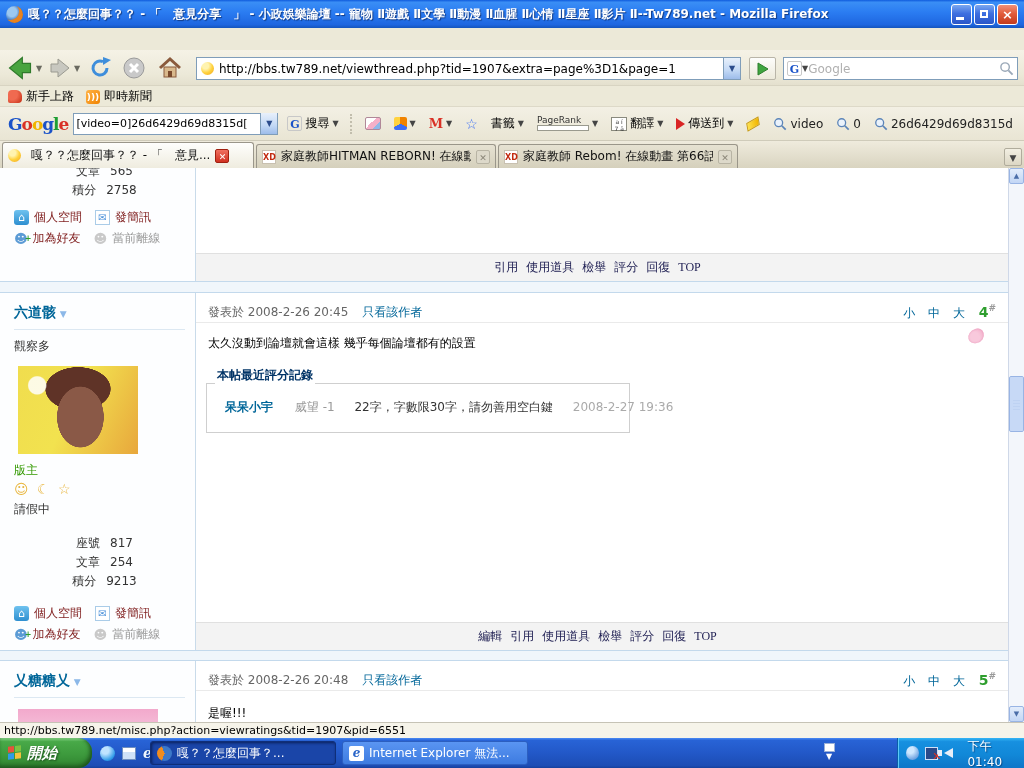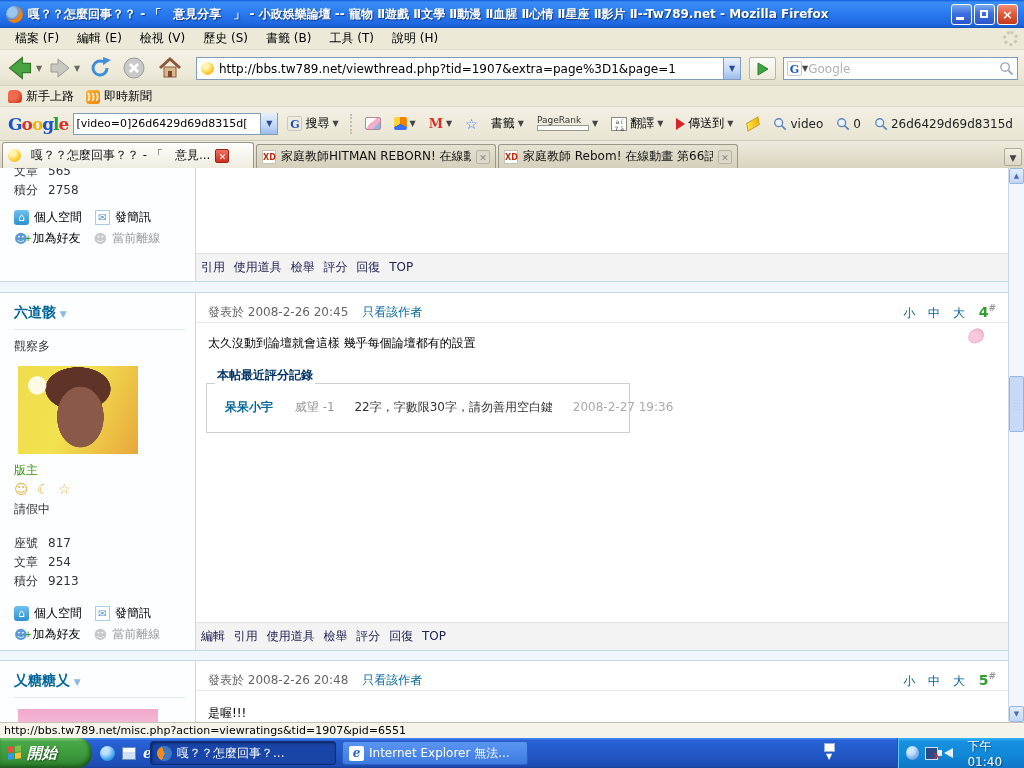--- a/index.html
+++ b/index.html
@@ -123,26 +123,26 @@
   .avatar2 { margin:11px 0 0 4px; width:140px; height:60px;
     background:
       radial-gradient(circle at 15% 70%, #4ea3e8 0 9%, rgba(0,0,0,0) 10%),
       radial-gradient(circle at 35% 75%, #67c23a 0 9%, rgba(0,0,0,0) 10%),
       radial-gradient(circle at 55% 70%, #f5c13d 0 9%, rgba(0,0,0,0) 10%),
       radial-gradient(circle at 75% 75%, #e94e77 0 9%, rgba(0,0,0,0) 10%),
       linear-gradient(180deg,#f2a9cc 0%,#f8cfe3 60%,#fbe3ef 100%); }
   .role { margin-top:8px; color:#390; }
   .emorow { margin-top:2px; font-size:14px; color:#e8b53c; letter-spacing:2px; }
   .unote { margin-top:4px; color:#333; }
-  .stats { margin-top:16px; }
+  .stats { margin-top:16px;text-align:center; }
   .stat { line-height:19px; color:#333; }
   .stat .sv { margin-left:10px; }
   .slinks { margin-top:12px; }
   .slrow { display:flex; align-items:center; gap:5px; line-height:21px; }
-  .sl { color:#000000; margin-right:8px; }
+  .sl { color:#7f1d1d; margin-right:8px; }
   .sl.off { color:#999; }
   .ic-home { width:15px; height:15px; border-radius:3px; background:linear-gradient(180deg,#6fc2ef,#2e8fd0);
     color:#fff; font-size:11px; line-height:15px; text-align:center; }
   .ic-msg { width:15px; height:15px; border:1px solid #aacce8; background:#fff; color:#4a90d9;
     font-size:10px; line-height:13px; text-align:center; }
   .ic-friend { color:#5b9bd5; font-size:13px; position:relative; }
   .ic-friend i { position:absolute; right:-4px; bottom:0; font-style:normal; color:#2e9e2e; font-size:8px; font-weight:bold; }
   .ic-offline { color:#c9c9c9; font-size:13px; }
 
   .phead { position:absolute; top:0; left:0; right:0; height:30px; border-bottom:1px solid #EAEAEA;
@@ -158,21 +158,21 @@
     border-radius:60% 40% 55% 45%; background:radial-gradient(circle at 30% 60%, #f8c9dc 0 45%, #f2a9c6 100%);
     box-shadow:inset 0 0 2px #e88fb4; }
   .ratebox { position:absolute; left:10px; top:90px; width:424px; height:50px; border:1px solid #CFCFCF; background:#fff; }
   .ratetitle { position:absolute; left:8px; top:-17px; height:17px; color:#036; font-weight:bold; background:#fff; padding:0 2px; }
   .raterow { padding:15px 0 0 18px; white-space:nowrap; }
   .rater { color:#069; font-weight:bold; }
   .ratechange { color:#999; margin-left:18px; }
   .ratereason { color:#333; margin-left:16px; }
   .ratetime { color:#aaa; margin-left:16px; }
   .pactions { position:absolute; left:0; right:0; bottom:0; height:28px; background:#F3F3F3;
-    border-top:1px solid #E0E0E0; line-height:27px; text-align:left; padding-right:14px; color:#234; }
+    border-top:1px solid #E0E0E0; line-height:27px; text-align:center; padding-right:14px; color:#234;font-family:Liberation Serif, serif; }
   .pa { color:#225; margin-left:5px; }
 
   
   .vscroll { position:absolute; right:0; top:0; width:16px; height:554px; background:#F3F6FB; border-left:1px solid #CFD8E8; }
   .sbtn { position:absolute; left:0; width:15px; height:16px; border:1px solid #98B4E4; border-radius:2px;
     background:linear-gradient(180deg,#E3EDFB,#C2D6F5); color:#4A6DA8; font-size:7px; text-align:center; line-height:14px; }
   .sthumb { position:absolute; left:0; top:208px; width:15px; height:56px; border:1px solid #98B4E4; border-radius:2px;
     background:linear-gradient(90deg,#D8E6FB,#ABC7F2);
     background-image:repeating-linear-gradient(180deg, rgba(255,255,255,0) 0 2px, rgba(90,120,180,.35) 2px 3px);
     background-size:7px 12px; background-repeat:no-repeat; background-position:center;
@@ -231,30 +231,20 @@
         </span>
       <span class="wbtn">
           <i class="g-res"></i>
         </span>
       <span class="wbtn close">
           <i class="g-x">×</i>
         </span>
     </span>
   </div>
 
-  <div class="menubar">
-    <span class="menu-item">檔案 (F)</span>
-    <span class="menu-item">編輯 (E)</span>
-    <span class="menu-item">檢視 (V)</span>
-    <span class="menu-item">歷史 (S)</span>
-    <span class="menu-item">書籤 (B)</span>
-    <span class="menu-item">工具 (T)</span>
-    <span class="menu-item">說明 (H)</span>
-    <span class="throbber"></span>
-  </div>
 
   <div class="navbar">
     <span class="navbtn" style="left:6px;">
       <svg width="28" height="28" viewBox="0 0 24 24">
           <path d="M14 3 L3 12 L14 21 L14 16 L21 16 L21 8 L14 8 Z" fill="#48A43F" stroke="#2F7A2B"></path>
         </svg>
     </span>
     <span class="drop-sm" style="left:36px;">▼</span>
     <span class="navbtn" style="left:48px; top:6px;">
       <svg width="24" height="24" viewBox="0 0 24 24">

